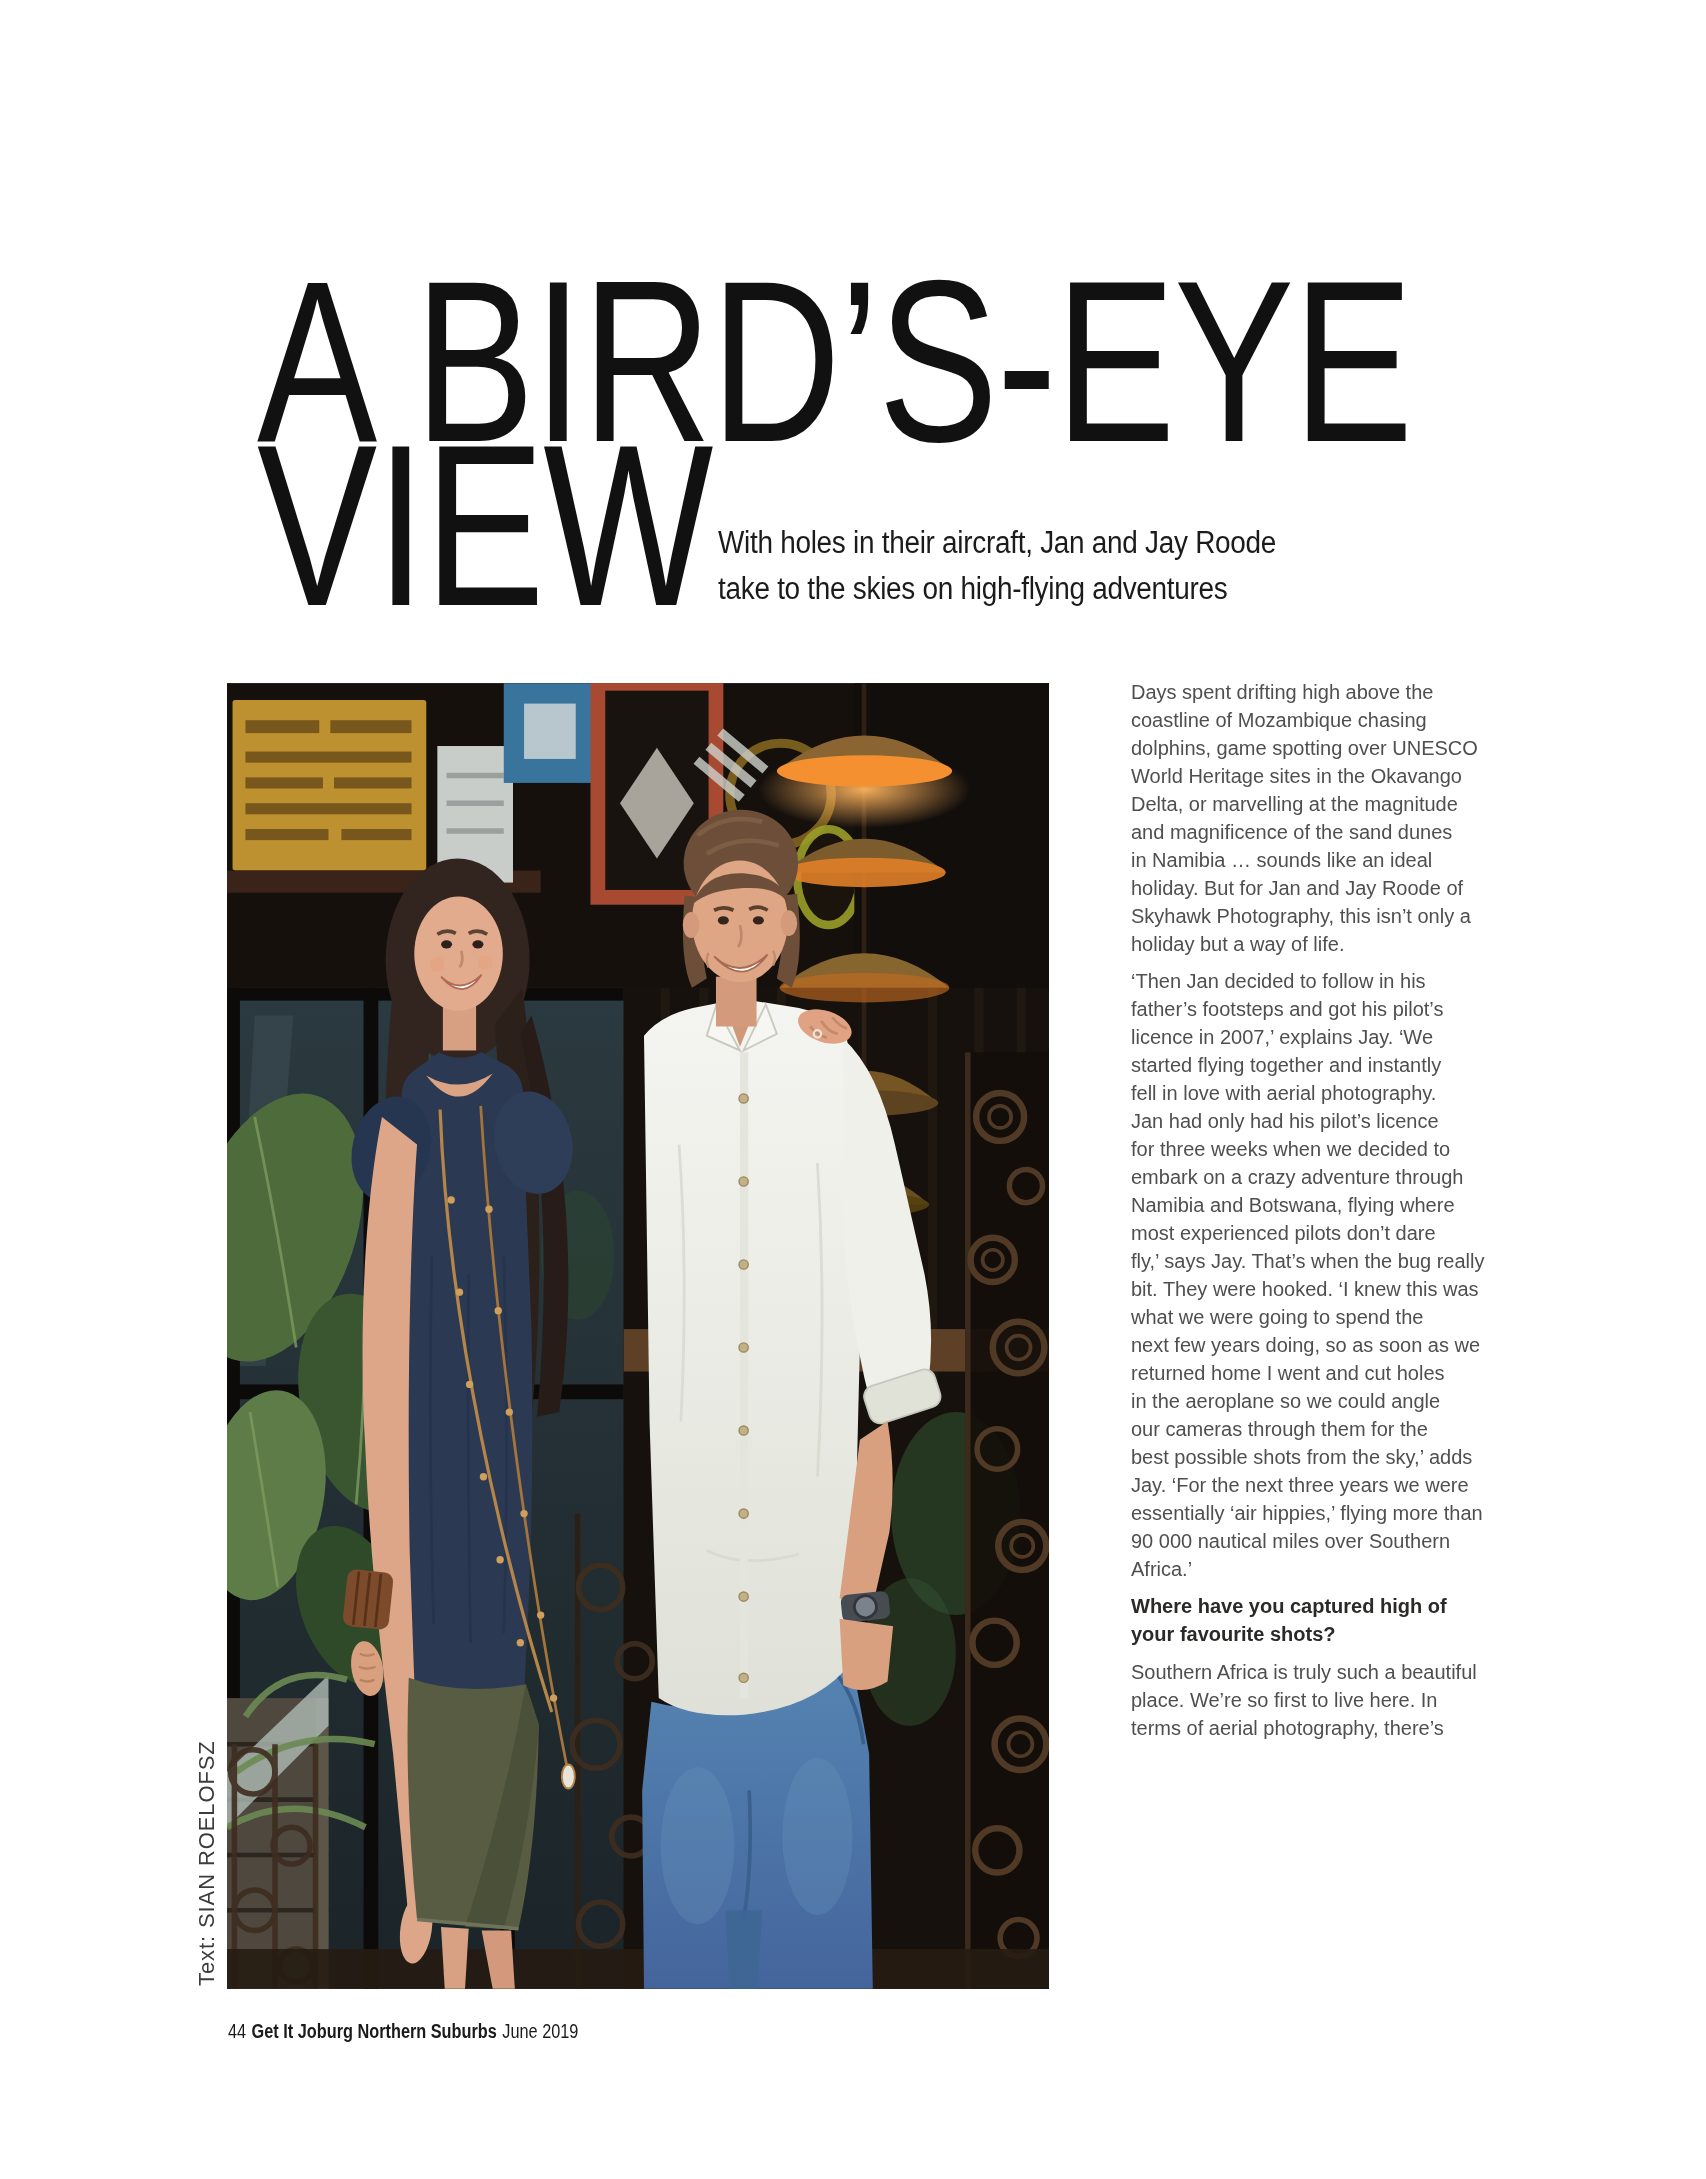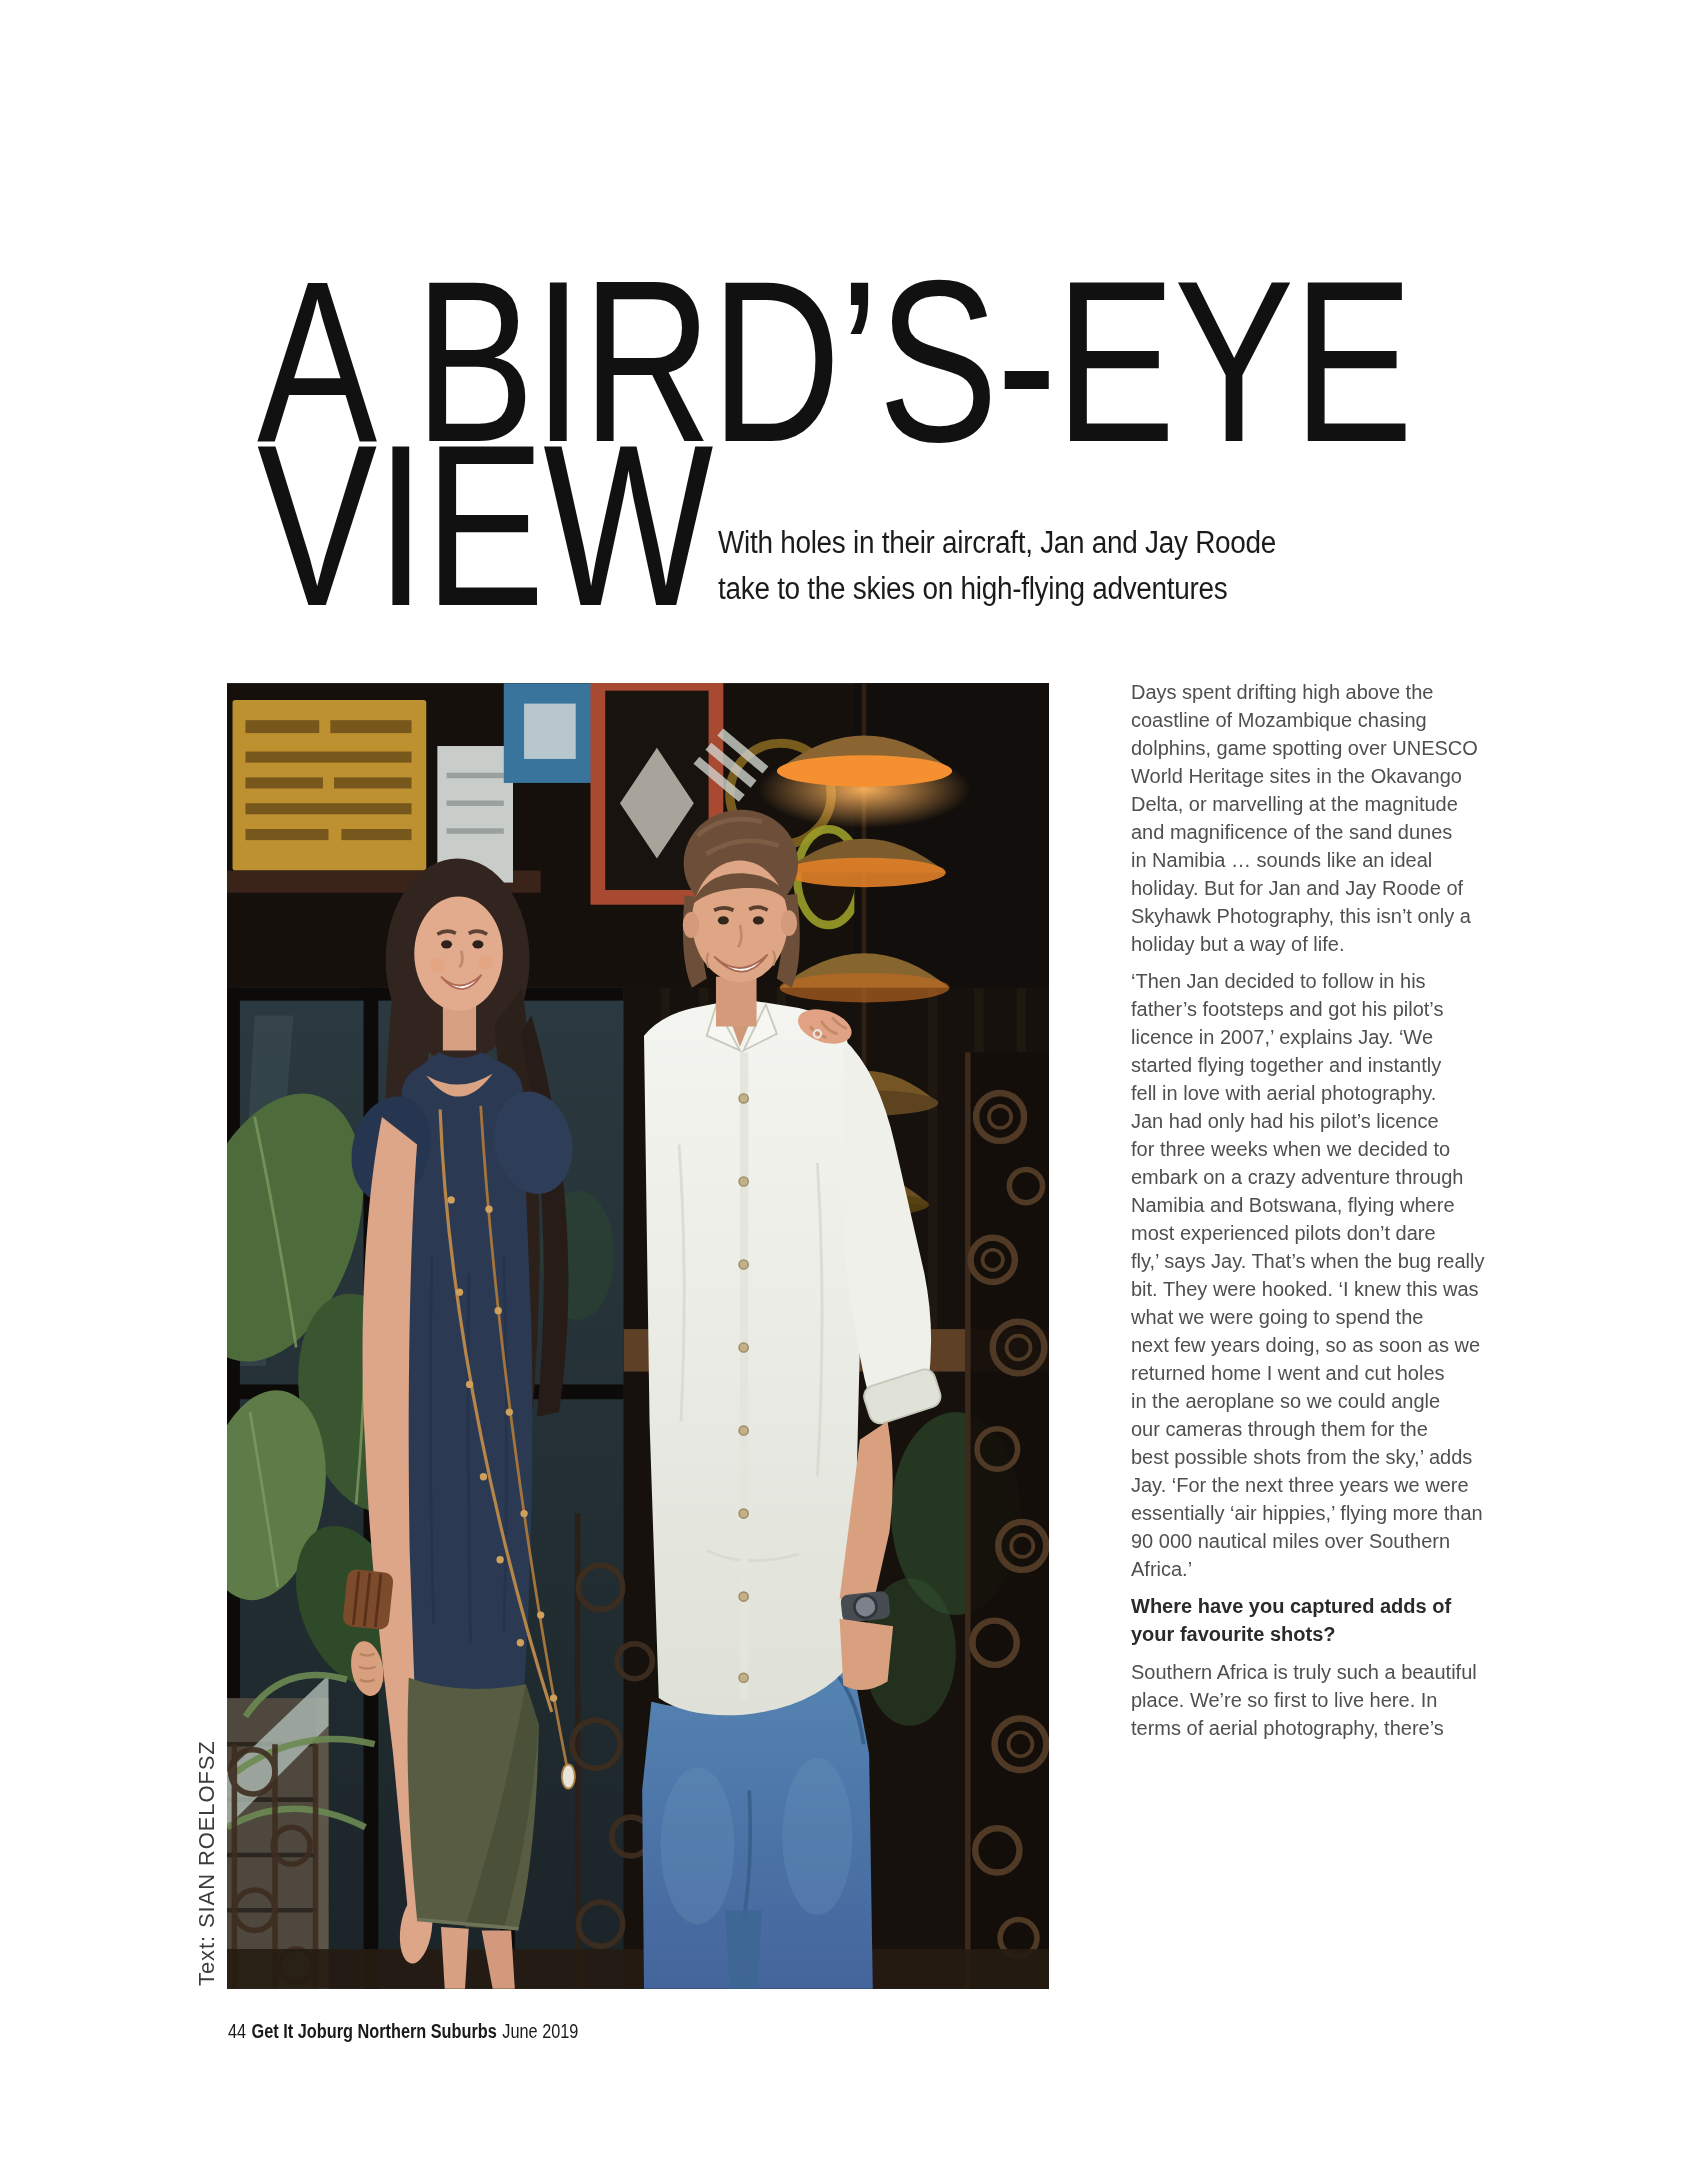--- a/index.html
+++ b/index.html
@@ -401,21 +401,21 @@
 what we were going to spend the
 next few years doing, so as soon as we
 returned home I went and cut holes
 in the aeroplane so we could angle
 our cameras through them for the
 best possible shots from the sky,’ adds
 Jay. ‘For the next three years we were
 essentially ‘air hippies,’ flying more than
 90 000 nautical miles over Southern
 Africa.’</div>
-  <div class="heading">Where have you captured adds of
+  <div class="heading">Where have you captured high of
 your favourite shots?</div>
   <div class="para">Southern Africa is truly such a beautiful
 place. We’re so first to live here. In
 terms of aerial photography, there’s</div>
 </div>
 
 <div class="credit">Text: SIAN ROELOFSZ</div>
 
 <div class="footer">
   <span>44</span><span class="pub">Get It Joburg Northern Suburbs</span><span>June 2019</span>

